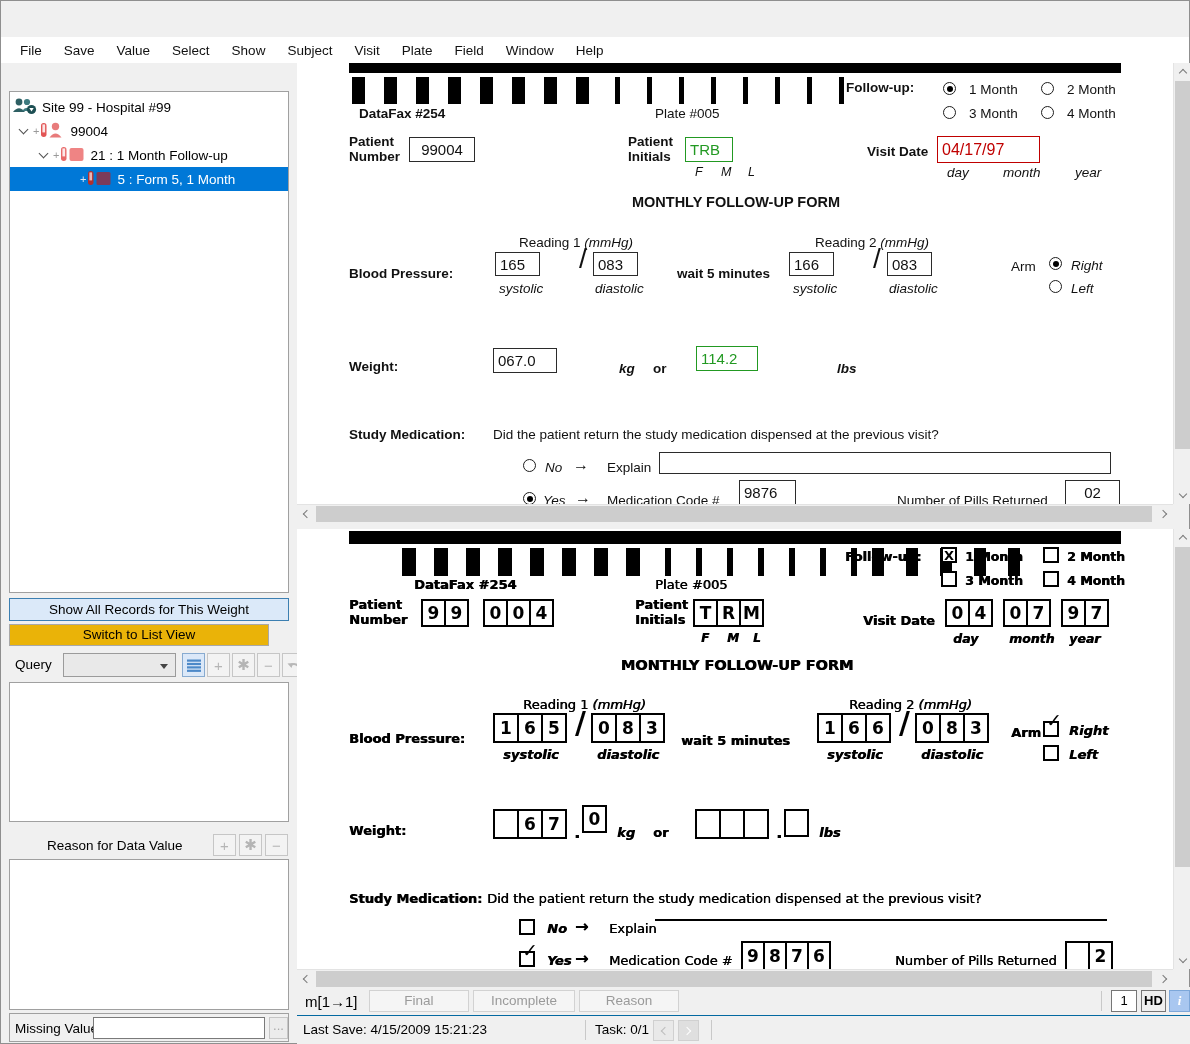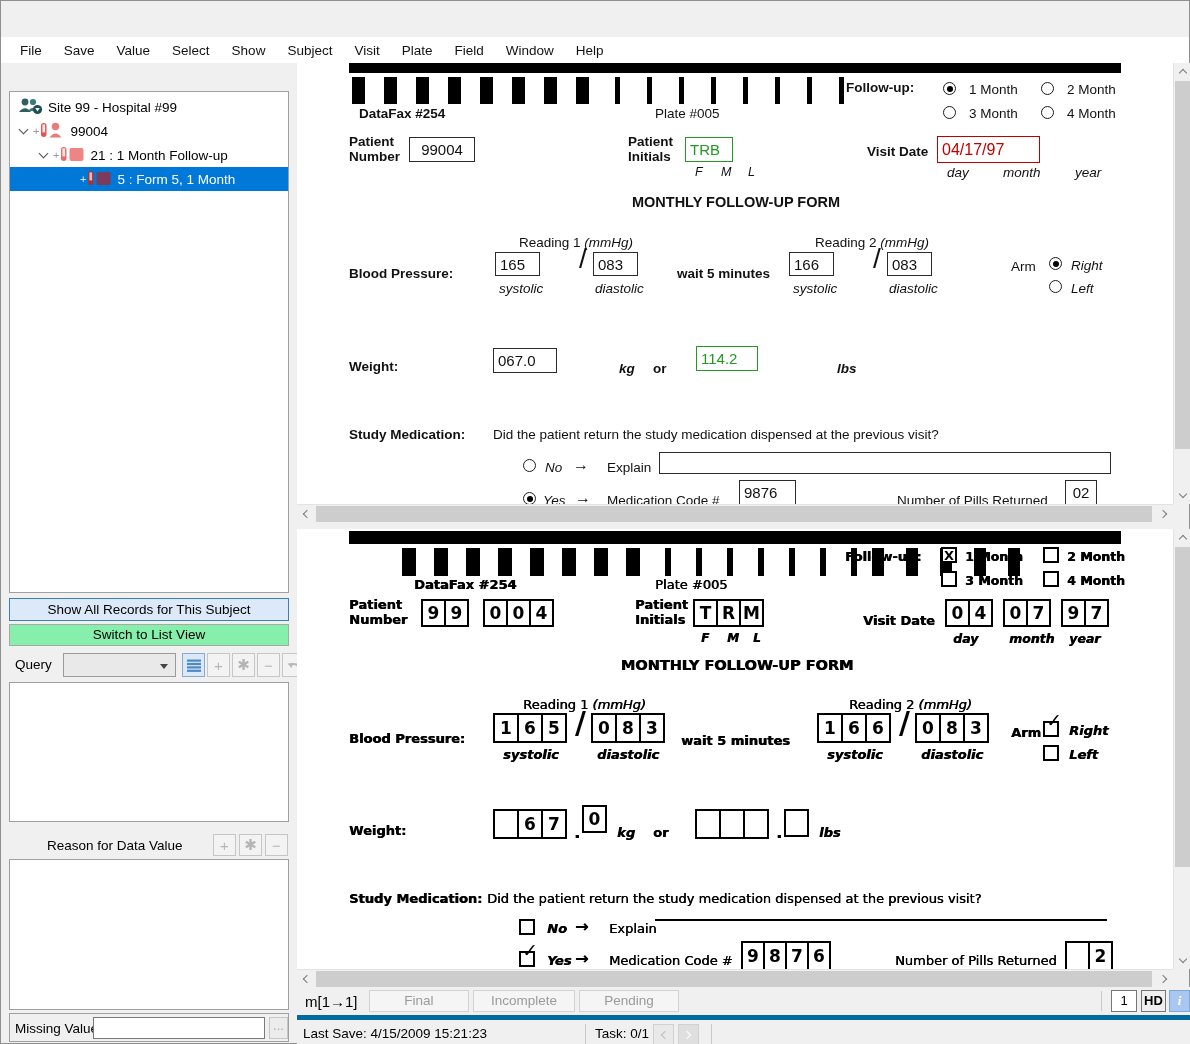--- a/index.html
+++ b/index.html
@@ -23,21 +23,21 @@
   .sb-hbtn{position:absolute;top:1px;width:23px;height:21px;border:1px solid #b9b9b9;background:#f2f2f2;display:flex;align-items:center;justify-content:center}
   #sb-tree{position:absolute;left:8px;top:90px;width:280px;height:502px;border:1px solid #a0a0a0;background:#fff;overflow:hidden}
   .trow{position:relative;height:24px;display:flex;align-items:center;font-size:13.5px;color:#000;white-space:nowrap}
   .trow.sel{background:#0078d7;color:#fff}
   .chev{display:inline-block;width:7px;height:7px;border-right:1.7px solid #505050;border-bottom:1.7px solid #505050;transform:rotate(45deg);margin:-4px 6px 0 0}
   .plus{font-size:11px;color:#9a9a9a;margin-right:1px}
   .trow.sel .plus{color:#dce6f5}
   .ticon{display:inline-block;margin-right:4px}
 
   #btn-showall{position:absolute;left:8px;top:597px;width:280px;height:23px;background:#dbe9f9;border:1px solid #3c7fb1;font-size:13.5px;color:#000;text-align:center;line-height:21px}
-  #btn-listview{position:absolute;left:8px;top:623px;width:280px;height:22px;background:#86efac;border:1px solid #a8a8a8;font-size:13.5px;color:#000;text-align:center;line-height:20px}
+  #btn-listview{position:absolute;left:8px;top:623px;width:260px;height:22px;background:#eab308;border:1px solid #a8a8a8;font-size:13.5px;color:#000;text-align:center;line-height:20px}
 
   #query-row{position:absolute;left:8px;top:651px;width:280px;height:26px}
   #query-label{position:absolute;left:6px;top:5px;font-size:13.5px}
   #query-dd{position:absolute;left:54px;top:1px;width:113px;height:24px;background:#e9e9e9;border:1px solid #9b9b9b}
   #query-dd .arr{position:absolute;right:7px;top:10px;width:0;height:0;border-left:4px solid transparent;border-right:4px solid transparent;border-top:5px solid #444}
   .qbtn{position:absolute;top:1px;width:23px;height:24px;border:1px solid #c6c6c6;background:#f3f3f3;display:flex;align-items:center;justify-content:center;font-size:15px;color:#b5b5b5}
   .qbtn.active{background:#dbe8f8;border-color:#88abd0}
   #query-text{position:absolute;left:8px;top:681px;width:280px;height:140px;border:1px solid #a0a0a0;background:#fff}
 
   #reason-row{position:absolute;left:8px;top:833px;width:280px;height:24px}
@@ -82,21 +82,21 @@
   .fbox{display:inline-block;width:26px;height:30px;border:2px solid #000;background:#fff;margin-right:-2px;text-align:center;font:700 17px/26px "DejaVu Sans",sans-serif;vertical-align:top}
   .fbox.sm{width:25px;height:28px;line-height:24px}
   .fgrp{position:absolute;white-space:nowrap}
   .fcb{position:absolute;width:16px;height:16px;border:2px solid #000;background:#fff;text-align:center;font:700 13px/13px "DejaVu Sans",sans-serif}
   .fcb .tick{position:absolute;left:1px;top:-9px;font-size:19px;font-weight:700}
   .fline{position:absolute;border-bottom:2px solid #000}
   .fslash{position:absolute;font:700 30px "DejaVu Sans",sans-serif}
 
   
   #status1{position:absolute;left:296px;top:986px;width:894px;height:28px;background:#f0f0f0}
-  #status2{position:absolute;left:296px;top:1014px;width:894px;height:29px;background:#f0f0f0;border-top:5px solid #0369a1}
+  #status2{position:absolute;left:296px;top:1014px;width:894px;height:29px;background:#f0f0f0;border-top:1px solid #0369a1}
   .stbtn{position:absolute;top:3px;height:22px;border:1px solid #d2d2d2;background:#f5f5f5;color:#9a9a9a;font-size:13.5px;text-align:center;line-height:20px}
   .vsep{position:absolute;top:4px;width:1px;height:20px;background:#c9c9c9}
   .pgbtn{position:absolute;top:3px;height:22px;border:1px solid #767676;background:#fff;font-size:13px;text-align:center;line-height:20px;color:#000}
   .navbtn{position:absolute;top:4px;width:21px;height:21px;border:1px solid #d0d0d0;background:#e9e9e9;display:flex;align-items:center;justify-content:center}
   .navbtn .ch{border-color:#bdbdbd}
 </style>
 </head>
 <body>
 
 <div id="window">
@@ -111,21 +111,21 @@
     <span class="menu-item">Subject</span>
     <span class="menu-item">Visit</span>
     <span class="menu-item">Plate</span>
     <span class="menu-item">Field</span>
     <span class="menu-item">Window</span>
     <span class="menu-item">Help</span>
   </div>
 
 
   <div id="sb-tree">
-    <div class="trow" style="padding-left:6px;margin-top:3px">
+    <div class="trow" style="margin-top:3px">
       <span class="ticon">
         <svg width="28" height="18" viewBox="0 0 28 18">
           <circle cx="9" cy="5" r="3.4" fill="#2e5f63"></circle>
             <path d="M3 15 q6 -7.5 12 0 z" fill="#2e5f63"></path>
           <circle cx="17" cy="5" r="3.1" fill="#3d7a7f"></circle>
             <path d="M12 14 q5 -6.5 10 0 z" fill="#3d7a7f"></path>
           <circle cx="21.5" cy="12.5" r="4.6" fill="#1d4f53"></circle>
             <path d="M19.3 11 h4.4 l-2.2 3.4 z" fill="#fff"></path>
         </svg>
       </span>
@@ -162,21 +162,21 @@
         <svg width="26" height="18" viewBox="0 0 26 18">
           <rect x="1" y="2" width="5.5" height="14" rx="2.7" fill="#b03030"></rect>
             <rect x="2.4" y="3.4" width="2.7" height="8" fill="#e9b8b8"></rect>
           <rect x="9.5" y="3" width="14" height="13" rx="1.5" fill="#7c3b5a"></rect>
         </svg>
       </span>
       <span>5 : Form 5, 1 Month</span>
     </div>
   </div>
 
-  <div id="btn-showall">Show All Records for This Subject</div>
+  <div id="btn-showall">Show All Records for This Weight</div>
   <div id="btn-listview">Switch to List View</div>
 
   <div id="query-row">
     <span id="query-label">Query</span>
     <div id="query-dd">
         <span class="arr"></span>
       </div>
     <div class="qbtn active" style="left:173px">
       <svg width="14" height="13" viewBox="0 0 14 13">
         <rect x="0" y="0.5" width="14" height="2.2" fill="#4d89c8"></rect>
@@ -304,21 +304,21 @@
     <span class="abs i t13" style="left:248px;top:397px">No</span>
     <span class="abs" style="left:276px;top:393px;font-size:16px">→</span>
     <span class="abs t13" style="left:310px;top:397px">Explain</span>
     <div class="vbox left" style="left:362px;top:389px;width:452px;height:22px;border-width:1px"></div>
     <span class="rad on" style="left:226px;top:429px"></span>
     <span class="abs i t13" style="left:246px;top:430px">Yes</span>
     <span class="abs" style="left:278px;top:426px;font-size:16px">→</span>
     <span class="abs t13" style="left:310px;top:430px">Medication Code #</span>
     <div class="vbox left" style="left:442px;top:417px;width:57px;height:25px">9876</div>
     <span class="abs t13" style="left:600px;top:430px">Number of Pills Returned</span>
-    <div class="vbox" style="left:768px;top:417px;width:32px;height:25px">02</div>
+    <div class="vbox" style="left:768px;top:417px;width:55px;height:25px">02</div>
   </div>
 
   <div class="vscroll" style="left:1172px;top:62px;height:441px">
     <div class="sb-arrow" style="top:0">
         <span class="ch up"></span>
       </div>
     <div class="sb-thumb" style="left:1px;top:18px;width:16px;height:368px"></div>
     <div class="sb-arrow" style="bottom:0">
         <span class="ch down"></span>
       </div>
@@ -484,21 +484,21 @@
     <div class="sb-thumb" style="left:19px;top:1px;width:836px;height:16px"></div>
     <div class="sb-arrow" style="right:0">
         <span class="ch right"></span>
       </div>
   </div>
 
   <div id="status1">
     <span class="abs" style="left:8px;top:6px;font-size:15px">m[1→1]</span>
     <div class="stbtn" style="left:72px;width:100px">Final</div>
     <div class="stbtn" style="left:176px;width:102px">Incomplete</div>
-    <div class="stbtn" style="left:282px;width:100px">Pending</div>
+    <div class="stbtn" style="left:282px;width:100px">Reason</div>
     <div class="vsep" style="left:804px"></div>
     <div class="pgbtn" style="left:814px;width:26px">1</div>
     <div class="pgbtn" style="left:844px;width:25px;background:#efefef;font-weight:700">HD</div>
     <div class="pgbtn" style="left:872px;width:21px;background:#a9c7f0;border-color:#7da7d9;color:#fff;font-weight:700;font-style:italic;font-family:'Liberation Serif',serif">i</div>
   </div>
   <div id="status2">
     <span class="abs" style="left:6px;top:6px;font-size:13.5px">Last Save: 4/15/2009 15:21:23</span>
     <div class="vsep" style="left:288px"></div>
     <span class="abs" style="left:298px;top:6px;font-size:13.5px">Task: 0/1</span>
     <div class="navbtn" style="left:356px">

